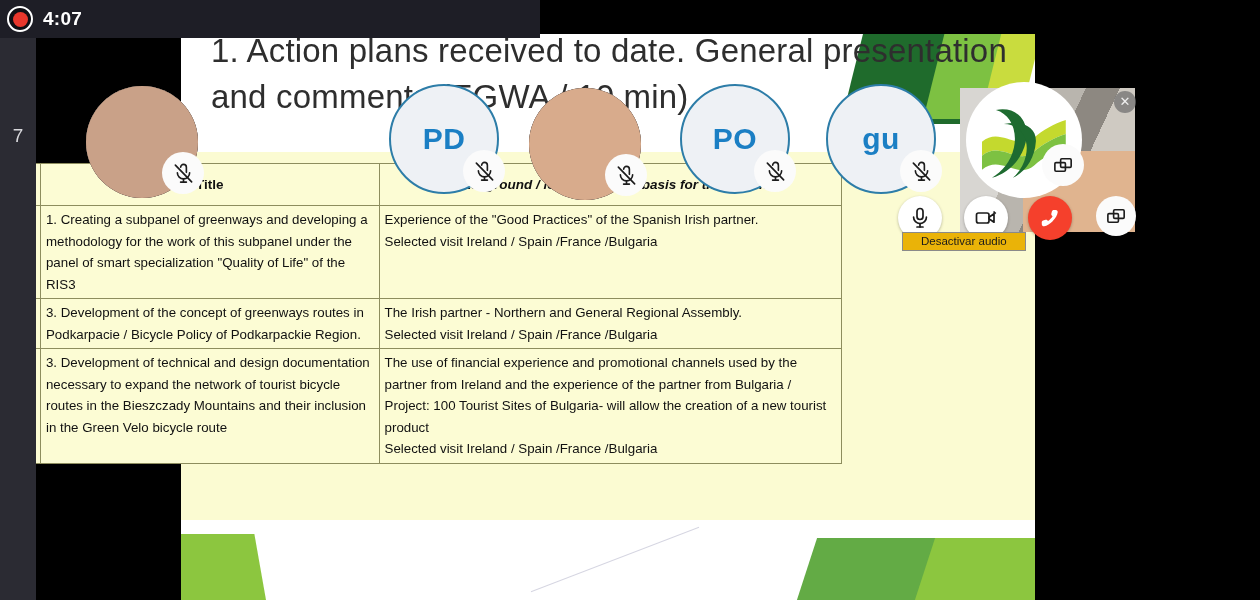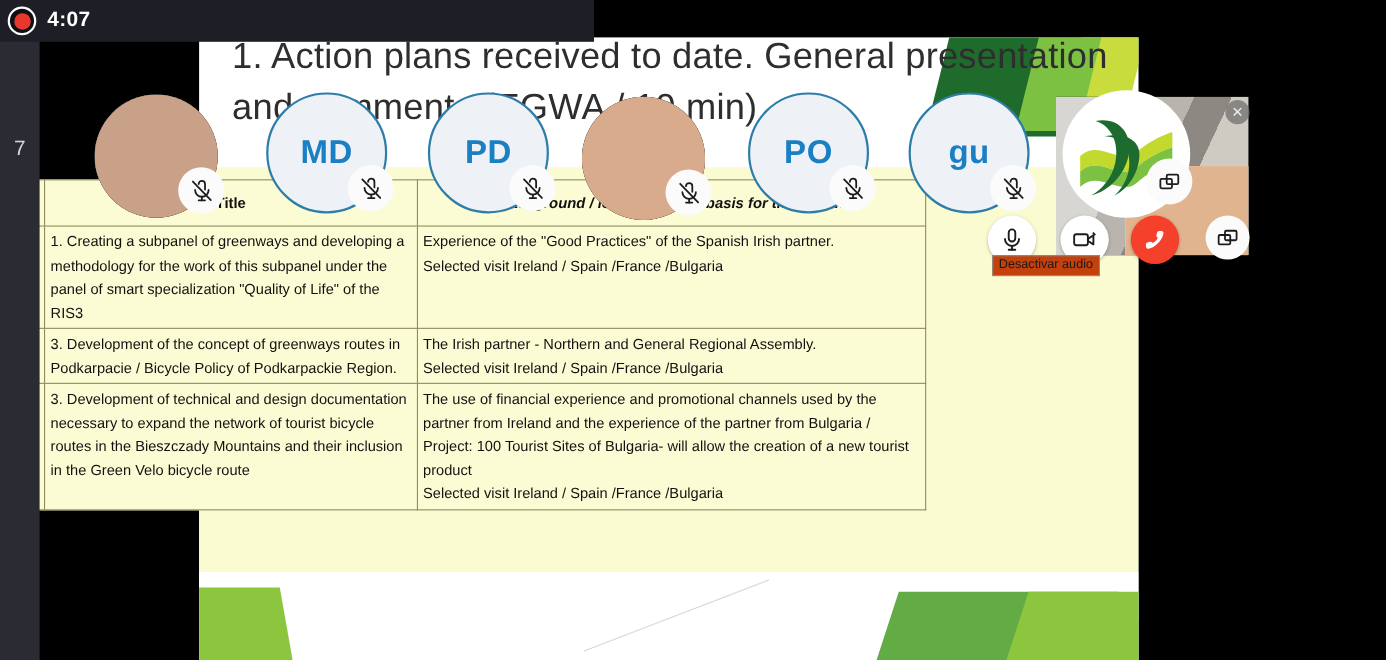--- a/index.html
+++ b/index.html
@@ -172,22 +172,22 @@
     position:absolute; width:44px; height:44px; border-radius:50%;
     background:#ffffff; display:flex; align-items:center; justify-content:center;
     z-index:34; cursor:pointer; box-shadow:0 1px 3px rgba(0,0,0,.28);
   }
   .ctl svg { width:24px; height:24px; }
   .ctl.red { background:#f5402c; }
   .ctl.red svg { width:26px; height:26px; }
 
   .tooltip {
     position:absolute; left:902px; top:232px; z-index:36;
-    background:#c2410c; border:1px solid #8a8a8a;
-    color:#1a1a1a; font-size:11.5px; padding:2px 5px 3px;
+    background:#eab308; border:1px solid #8a8a8a;
+    color:#1a1a1a; font-size:11.5px; padding:2px 18px 3px;
     white-space:nowrap;
   }
 </style>
 </head>
 <body>
 
 <div id="stage">
 
   <div class="video-canvas"></div>
 
@@ -251,34 +251,20 @@
       <svg viewBox="0 0 24 24" fill="none" stroke="#1c1c1c" stroke-width="1.7" stroke-linecap="round">
         <path d="M9 5.5a3 3 0 016 0v5.3"></path>
           <path d="M5.6 11.2a6.4 6.4 0 0012.8 0"></path>
         <path d="M12 17.6V21"></path>
           <path d="M9 21h6"></path>
           <path d="M3.5 3.2l17 17.6"></path>
       </svg>
     </div>
   </div>
 
-  <div class="avatar" style="left:242px; top:84px; width:110px; height:110px;">
-    <div class="av-circle">
-      <span class="av-initials">MD</span>
-    </div>
-    <div class="mic-badge">
-      <svg viewBox="0 0 24 24" fill="none" stroke="#1c1c1c" stroke-width="1.7" stroke-linecap="round">
-        <path d="M9 5.5a3 3 0 016 0v5.3"></path>
-          <path d="M5.6 11.2a6.4 6.4 0 0012.8 0"></path>
-        <path d="M12 17.6V21"></path>
-          <path d="M9 21h6"></path>
-          <path d="M3.5 3.2l17 17.6"></path>
-      </svg>
-    </div>
-  </div>
 
   <div class="avatar" style="left:389px; top:84px; width:110px; height:110px;">
     <div class="av-circle">
       <span class="av-initials">PD</span>
     </div>
     <div class="mic-badge">
       <svg viewBox="0 0 24 24" fill="none" stroke="#1c1c1c" stroke-width="1.7" stroke-linecap="round">
         <path d="M9 5.5a3 3 0 016 0v5.3"></path>
           <path d="M5.6 11.2a6.4 6.4 0 0012.8 0"></path>
         <path d="M12 17.6V21"></path>

